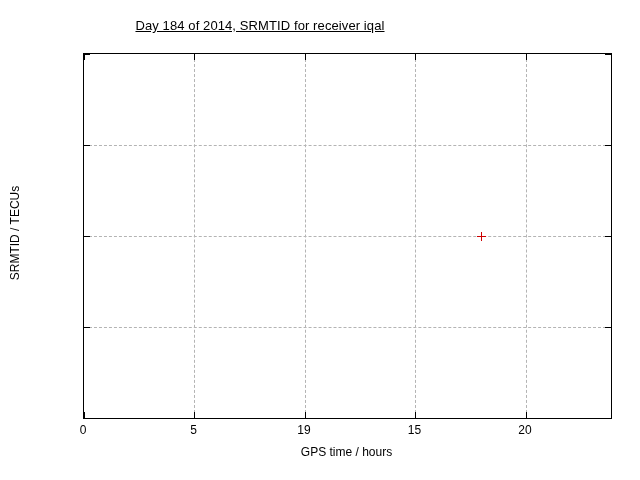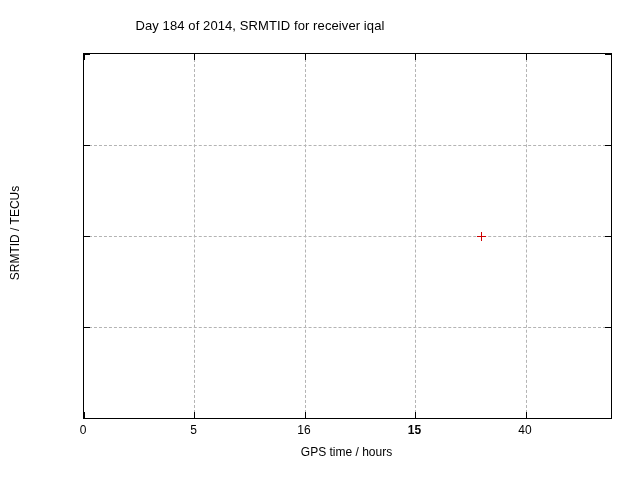--- a/index.html
+++ b/index.html
@@ -22,20 +22,21 @@
   #chart-title {
     position: absolute;
     left: 0;
     top: 18px;
     width: 520px;
     text-align: center;
     font-size: 13px;
     color: #000000;
     letter-spacing: 0.1px;
     white-space: nowrap;
+    text-decoration: underline;
   }
   
   #plot-area {
     position: absolute;
     left: 83px;
     top: 53px;
     width: 527px;
     height: 364px;
     border: 1px solid #000000;
     box-sizing: content-box;
@@ -197,22 +198,22 @@
           <div class="mk-h" style="background: rgb(204, 0, 0);"></div>
           <div class="mk-v" style="background: rgb(204, 0, 0);"></div>
         </div>
       </div>
   </div>
 
   <div id="ytick-layer"></div>
   <div id="xtick-layer">
       <div class="xlabel-tick" style="left: 0px;">0</div>
       <div class="xlabel-tick" style="left: 110.482px;">5</div>
-      <div class="xlabel-tick" style="left: 220.964px;">16</div>
-      <div class="xlabel-tick" style="left: 331.447px; font-weight: bold;">15</div>
-      <div class="xlabel-tick" style="left: 441.929px;">40</div>
+      <div class="xlabel-tick" style="left: 220.964px;">19</div>
+      <div class="xlabel-tick" style="left: 331.447px;">15</div>
+      <div class="xlabel-tick" style="left: 441.929px;">20</div>
     </div>
 
   <div id="y-axis-title">SRMTID / TECUs</div>
 
   <div id="x-axis-title">GPS time / hours</div>
 
 </div>
 
 </body></html>

